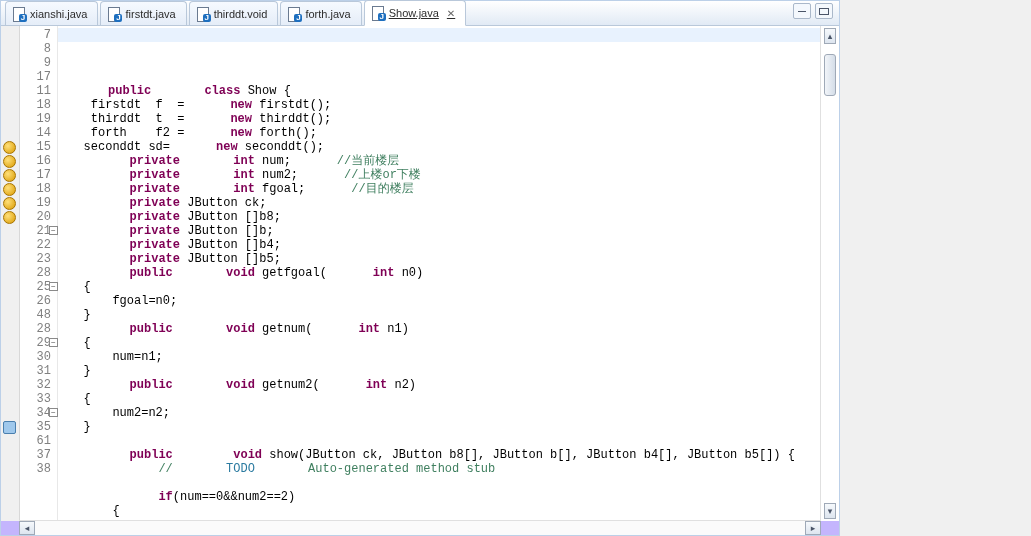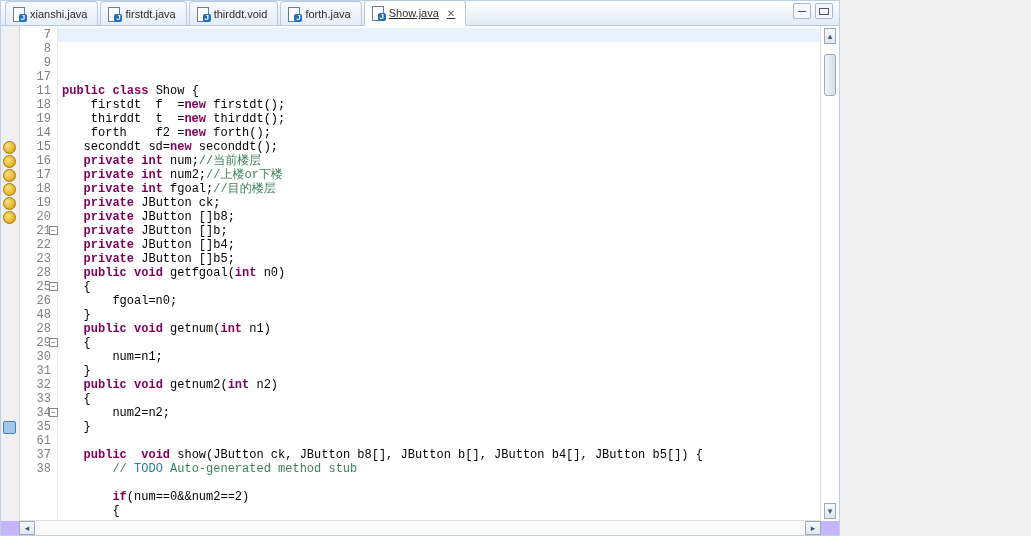--- a/index.html
+++ b/index.html
@@ -162,21 +162,21 @@
   .code .cl { height: 14px; }
   .cursor-line {
     position: absolute;
     left: 0;
     right: 0;
     top: 2px;
     height: 14px;
     background: #e8f2fe;
     z-index: 0;
   }
-  .code .cl > * { position: relative; z-index: 1; }
+  .code .cl > * { position: relative; z-index: 1; margin-left: 46px; }
   .code .cl { position: relative; z-index: 1; }
   .kw { color: #7f0055; font-weight: bold; }
   .com { color: #3f7f5f; }
   .doc { color: #2a7aa0; }
   .right-ruler {
     width: 18px;
     background: #ffffff;
     border-left: 1px solid #e0e0e0;
     position: relative;
   }

